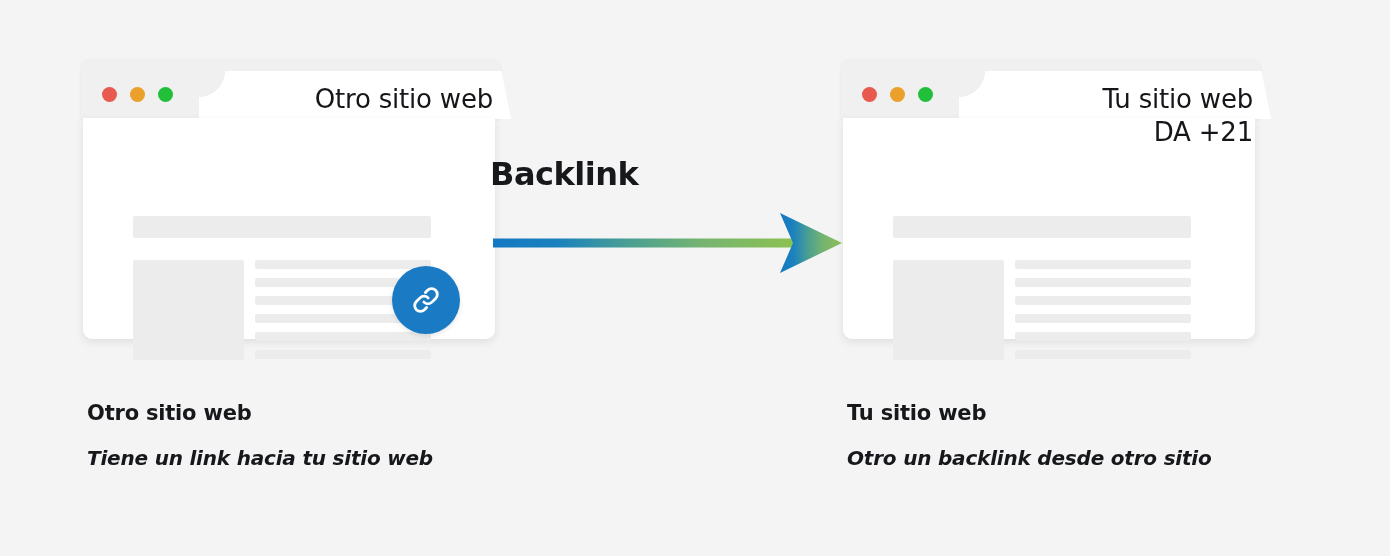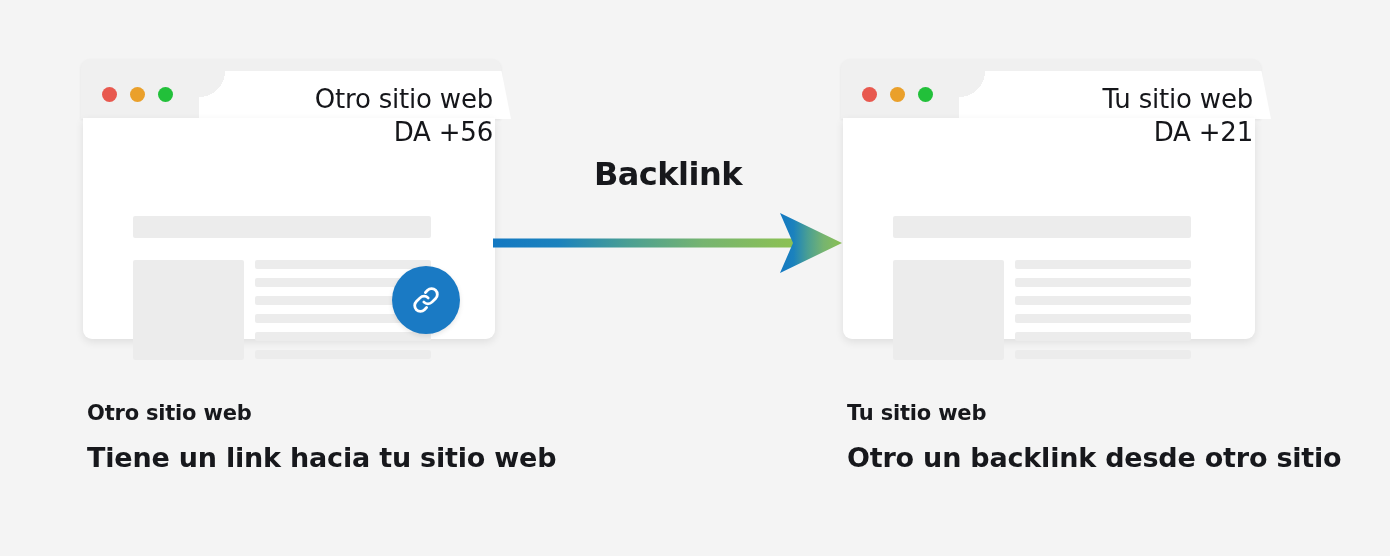--- a/index.html
+++ b/index.html
@@ -174,21 +174,20 @@
     left: 490px;
     top: 205px;
     width: 356px;
     height: 78px;
   }
   .arrow-label {
     position: absolute;
     left: 490px;
     top: 155px;
     width: 356px;
-    text-align: center;
     font-family: "DejaVu Sans", sans-serif;
     font-size: 32px;
     font-weight: bold;
     letter-spacing: -0.5px;
     color: #17181c;
   }
 
   
   .caption {
     position: absolute;
@@ -198,22 +197,23 @@
     letter-spacing: -0.2px;
   }
   .cap-left  { left: 87px;  top: 400px; width: 600px; }
   .cap-right { left: 847px; top: 400px; width: 520px; }
   .cap-title {
     font-size: 21px;
     line-height: 26px;
     margin-bottom: 19px;
   }
   .cap-sub {
-    font-size: 27px;
+    font-size: 20px;
     line-height: 26px;
+    font-style: italic;
   }
 </style>
 </head>
 <body>
 
 <div class="stage">
 
   <div class="window win-left">
 
     <div class="titlebar">
@@ -222,21 +222,20 @@
         <span class="dot dot-yellow"></span>
         <span class="dot dot-green"></span>
       </div>
     </div>
 
     <div class="tab"></div>
     <div class="tab-slope"></div>
 
     <div class="win-title">
       <span>Otro sitio web</span>
-      <span class="da">DA +56</span>
     </div>
 
     <div class="body">
       <div class="skel-header"></div>
       <div class="skel-img"></div>
       <div class="skel-lines">
         <div class="skel-line"></div>
         <div class="skel-line"></div>
         <div class="skel-line"></div>
         <div class="skel-line"></div>

